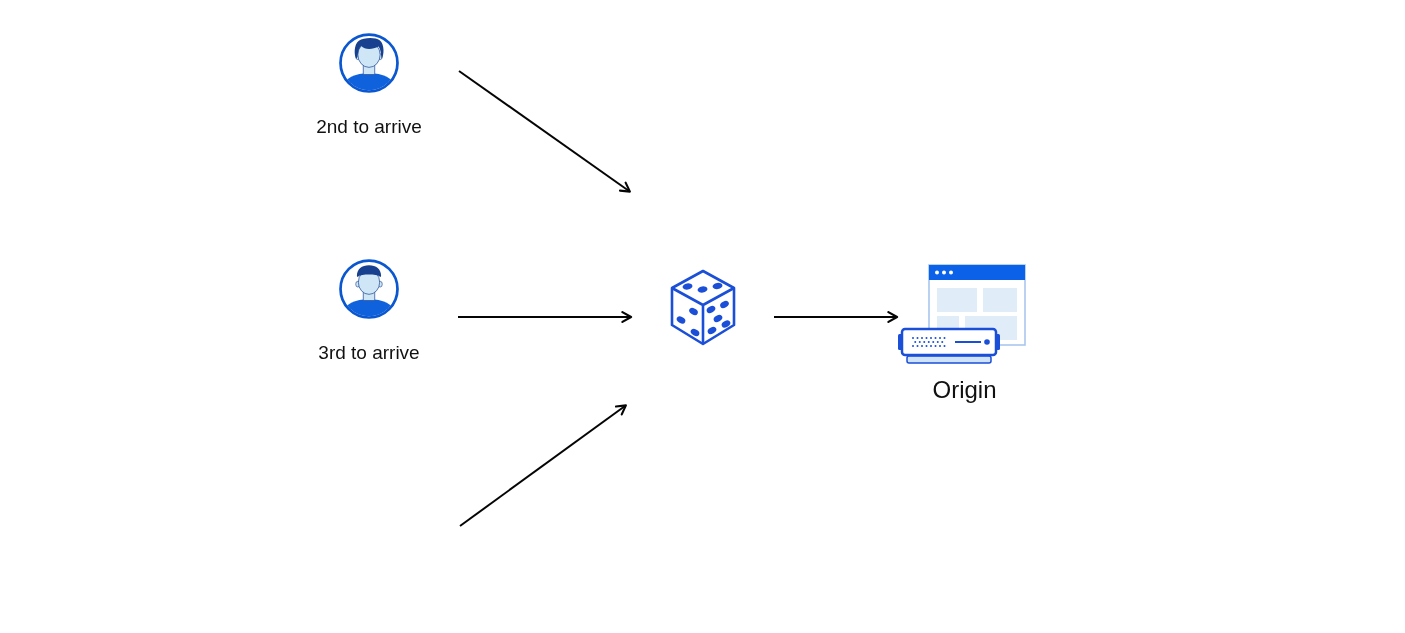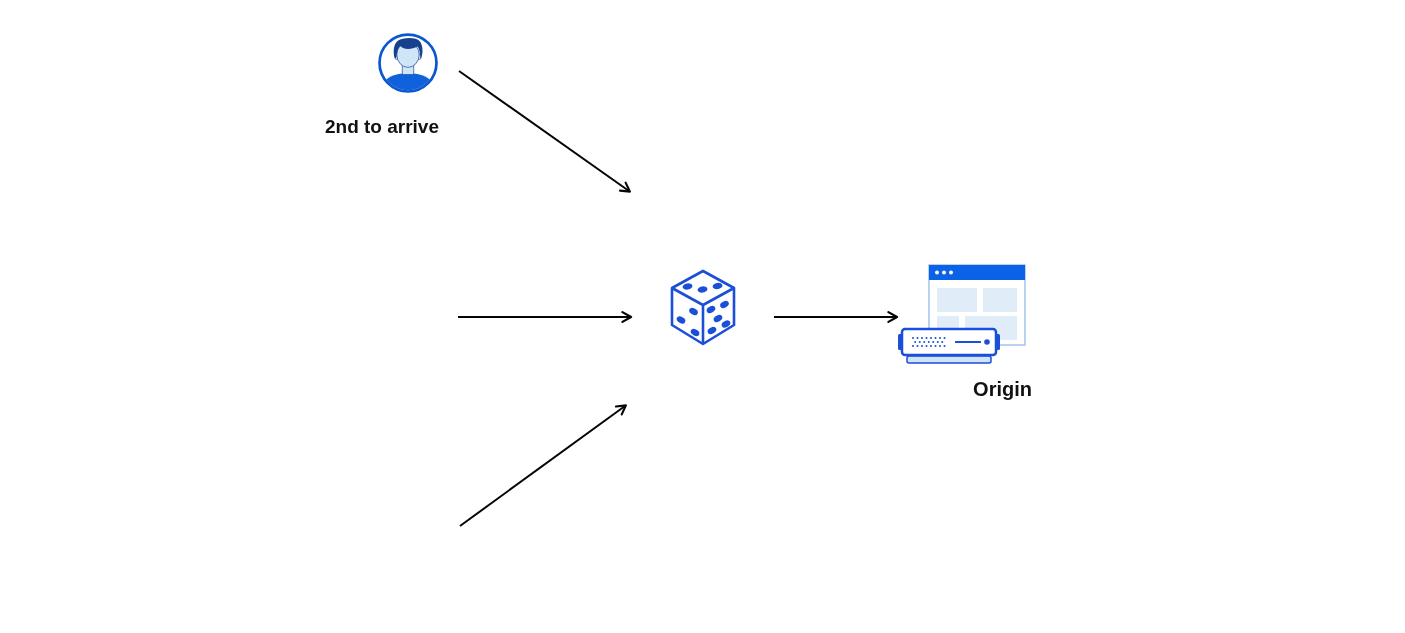--- a/index.html
+++ b/index.html
@@ -15,26 +15,26 @@
     --base-fill:#cfe3fa;
     --arrow:#050505;
     --txt:#111111;
   }
   html,body{margin:0;padding:0;background:#ffffff;}
   .canvas{
     position:relative;width:1405px;height:633px;background:#ffffff;overflow:hidden;
     font-family:"Liberation Sans", sans-serif;
   }
   .arrows{position:absolute;left:0;top:0;}
-  .node{position:absolute;display:flex;flex-direction:column;align-items:flex-end;font-weight:bold;}
+  .node{position:absolute;display:flex;flex-direction:column;align-items:center;}
   .node .lbl{
     margin-top:22px;font-size:19px;line-height:21px;color:var(--txt);
     text-align:center;white-space:nowrap;
   }
-  .origin-node .lbl{margin-top:13px;font-size:20px;}
+  .origin-node .lbl{margin-top:13px;font-size:24px;}
 </style>
 </head>
 <body>
 
 <div class="canvas">
 
   <svg class="arrows" width="1405" height="633" viewBox="0 0 1405 633">
     <defs>
       <marker id="ah" viewBox="0 0 12 12" markerWidth="13" markerHeight="13" refX="9" refY="6" orient="auto" markerUnits="userSpaceOnUse">
         <path d="M2,1.5 L10,6 L2,10.5" fill="none" stroke="#050505" stroke-width="2" stroke-linecap="round" stroke-linejoin="round"></path>
@@ -60,20 +60,40 @@
         <ellipse cx="20.5" cy="25.5" rx="2.2" ry="3" fill="var(--skin)" stroke="var(--hair-navy)" stroke-width="0.6"></ellipse>
         <ellipse cx="43.5" cy="25.5" rx="2.2" ry="3" fill="var(--skin)" stroke="var(--hair-navy)" stroke-width="0.6"></ellipse>
         <ellipse cx="32" cy="23.5" rx="11.5" ry="13" fill="var(--skin)" stroke="var(--hair-navy)" stroke-width="0.7"></ellipse>
         <path d="M19,27.5 C16.5,25 16,13 21.5,9 C26.5,5.5 38.5,5 43,8.5 C48.5,12.5 47.5,25 45,27.5 C44.3,23.5 44.5,19 42,15 C35.5,18.5 27.5,18.5 24,14.5 C21,17 20.5,22 20.2,25.5 Z" fill="var(--hair-navy)"></path>
       </g>
       <circle cx="32" cy="32" r="29.4" fill="none" stroke="var(--ring-blue)" stroke-width="2.8"></circle>
     </svg>
     <div class="lbl">2nd to arrive</div>
   </div>
 
+  <div class="node" style="left:299px;top:258px;width:140px">
+    <svg width="62" height="62" viewBox="0 0 64 64">
+      <defs>
+          <clipPath id="c2">
+            <circle cx="32" cy="32" r="28.2"></circle>
+          </clipPath>
+        </defs>
+      <circle cx="32" cy="32" r="29.4" fill="#ffffff"></circle>
+      <g clip-path="url(#c2)">
+        <path d="M2,64 C4,48 16,42.5 32,42.5 C48,42.5 60,48 62,64 Z" fill="var(--shirt)"></path>
+        <rect x="26" y="32" width="12" height="12" fill="var(--skin)" stroke="var(--hair-navy)" stroke-width="0.7"></rect>
+        <ellipse cx="20.5" cy="27" rx="2.2" ry="3" fill="var(--skin)" stroke="var(--hair-navy)" stroke-width="0.6"></ellipse>
+        <ellipse cx="43.5" cy="27" rx="2.2" ry="3" fill="var(--skin)" stroke="var(--hair-navy)" stroke-width="0.6"></ellipse>
+        <ellipse cx="32" cy="25" rx="11" ry="12.5" fill="var(--skin)" stroke="var(--hair-navy)" stroke-width="0.7"></ellipse>
+        <path d="M19.5,18.5 C19.5,11.5 24.5,7.5 32,7.5 C39.5,7.5 44.5,11.5 44.5,18.5 C44.5,19.5 43.8,19.8 43,19 C40,16.5 24,16.5 21,19 C20.2,19.8 19.5,19.5 19.5,18.5 Z" fill="var(--hair-navy)"></path>
+      </g>
+      <circle cx="32" cy="32" r="29.4" fill="none" stroke="var(--ring-blue)" stroke-width="2.8"></circle>
+    </svg>
+    <div class="lbl">3rd to arrive</div>
+  </div>
 
 
   <svg style="position:absolute;left:668px;top:268px" width="70" height="80" viewBox="0 0 70 80">
     <path d="M35,3 L66,20 L66,57 L35,76 L4,57 L4,20 Z" fill="#ffffff" stroke="var(--accent-blue)" stroke-width="2.6" stroke-linejoin="round"></path>
     <path d="M4,20 L35,37 L66,20 M35,37 L35,76" fill="none" stroke="var(--accent-blue)" stroke-width="2.6" stroke-linejoin="round"></path>
 
     <ellipse cx="19.5" cy="18.5" rx="5" ry="3.1" fill="var(--accent-blue)" transform="rotate(-10 19.5 18.5)"></ellipse>
     <ellipse cx="34.5" cy="21.5" rx="5" ry="3.1" fill="var(--accent-blue)" transform="rotate(-10 34.5 21.5)"></ellipse>
     <ellipse cx="49.5" cy="18" rx="5" ry="3.1" fill="var(--accent-blue)" transform="rotate(-10 49.5 18)"></ellipse>
 

